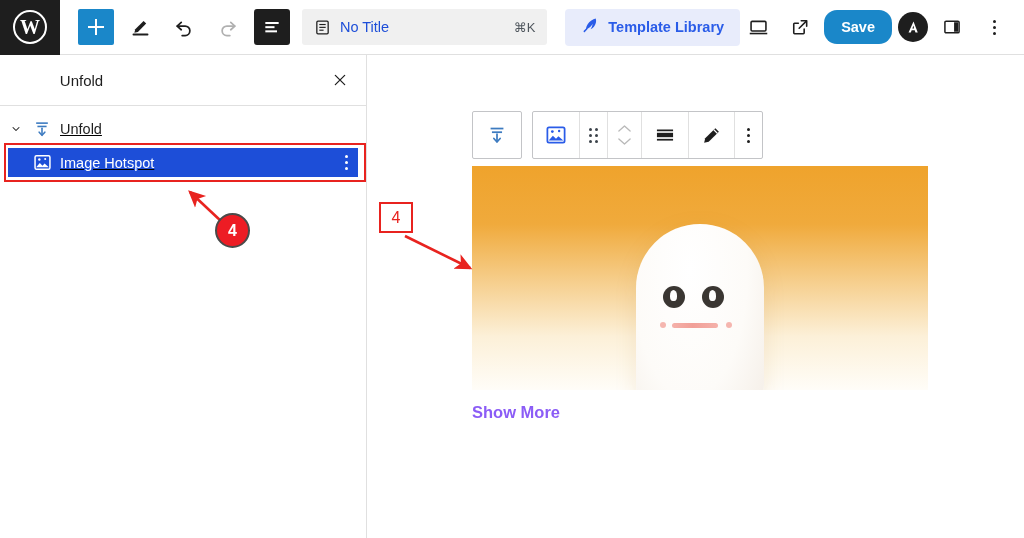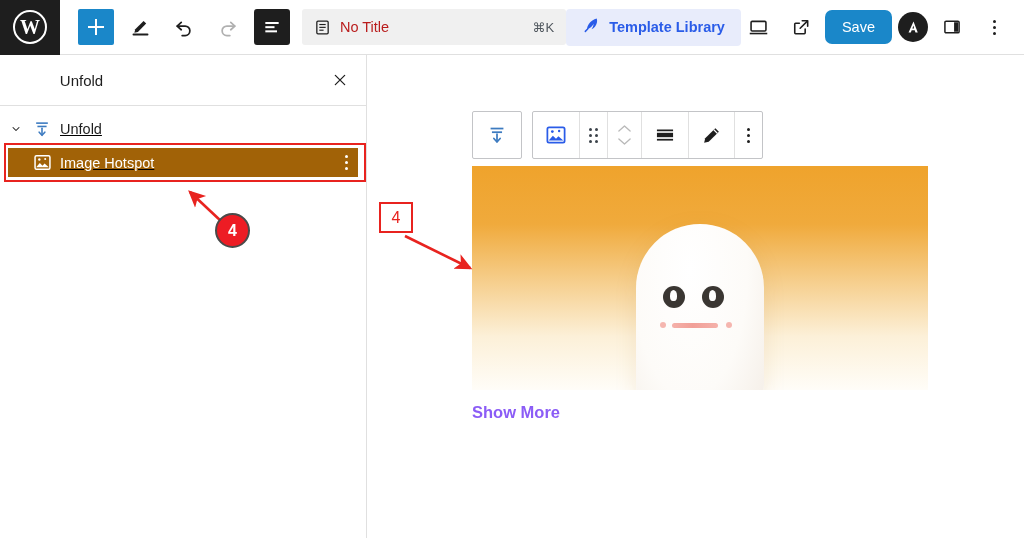--- a/index.html
+++ b/index.html
@@ -41,33 +41,33 @@
   }
   .plus-icon::before { left: 8px; top: 1px; width: 2px; height: 16px; }
   .plus-icon::after { top: 8px; left: 1px; height: 2px; width: 16px; }
 
   .title-field {
     width: 278px; height: 36px; background: #f0f0f0; border-radius: 3px;
     display: flex; align-items: center; padding: 0 12px; gap: 9px;
     margin-left: 12px; cursor: pointer; border: none;
   }
   .title-field .doc-ico { flex: 0 0 auto; display: flex; }
-  .title-text { font-size: 14.5px; color: #b91c1c; flex: 1; text-align: left; }
+  .title-text { font-size: 14.5px; color: #1d4ed8; flex: 1; text-align: left; }
   .title-kbd { font-size: 13px; color: #50575e; }
 
   .tpl-btn {
     height: 37px; background: #e8ecfb; border-radius: 4px; border: none;
     display: flex; align-items: center; gap: 8px; padding: 0 16px;
-    cursor: pointer;
+    margin-left: 18px; cursor: pointer;
   }
   .tpl-label { font-size: 14.5px; font-weight: 700; color: #2a5ce8; white-space: nowrap; }
 
   .save-btn {
-    height: 34px; background: #1a87c9; border: none; border-radius: 7px;
-    color: #ffffff; font-size: 14.5px; font-weight: 400; padding: 0 17px;
+    height: 34px; background: #1a87c9; border: none; border-radius: 13px;
+    color: #ffffff; font-size: 14.5px; font-weight: 700; padding: 0 17px;
     cursor: pointer; font-family: "Liberation Sans", sans-serif;
   }
   .avatar {
     width: 30px; height: 30px; border-radius: 50%; background: #1e1e1e;
     display: flex; align-items: center; justify-content: center;
     color: #fff; font-size: 15px; font-weight: 700;
   }
   .kebab { display: flex; flex-direction: column; gap: 3px; align-items: center; }
   .kebab i { width: 3px; height: 3px; border-radius: 50%; background: #1e1e1e; display: block; }
 
@@ -100,21 +100,21 @@
     padding-left: 8px; font-size: 14.5px; color: #1e1e1e; cursor: pointer;
   }
   .chev {
     width: 16px; display: flex; align-items: center; justify-content: center;
     color: #1e1e1e; font-size: 11px;
   }
   .row-ico { width: 24px; display: flex; align-items: center; justify-content: center; }
 
   .hotspot-wrap { position: relative; margin-top: 4px; }
   .hotspot-row {
-    position: relative; height: 29px; background: #a16207;
+    position: relative; height: 29px; background: #1d4ed8;
     display: flex; align-items: center; color: #ffffff; font-size: 14.5px;
     padding-left: 52px; gap: 9px; cursor: pointer;
     margin: 0 8px 0 8px;
   }
   .hotspot-row .kebab i { background: #ffffff; }
   .hotspot-kebab {
     position: absolute; right: 10px; top: 0; bottom: 0;
     display: flex; align-items: center; cursor: pointer;
   }
   .hl-box {

